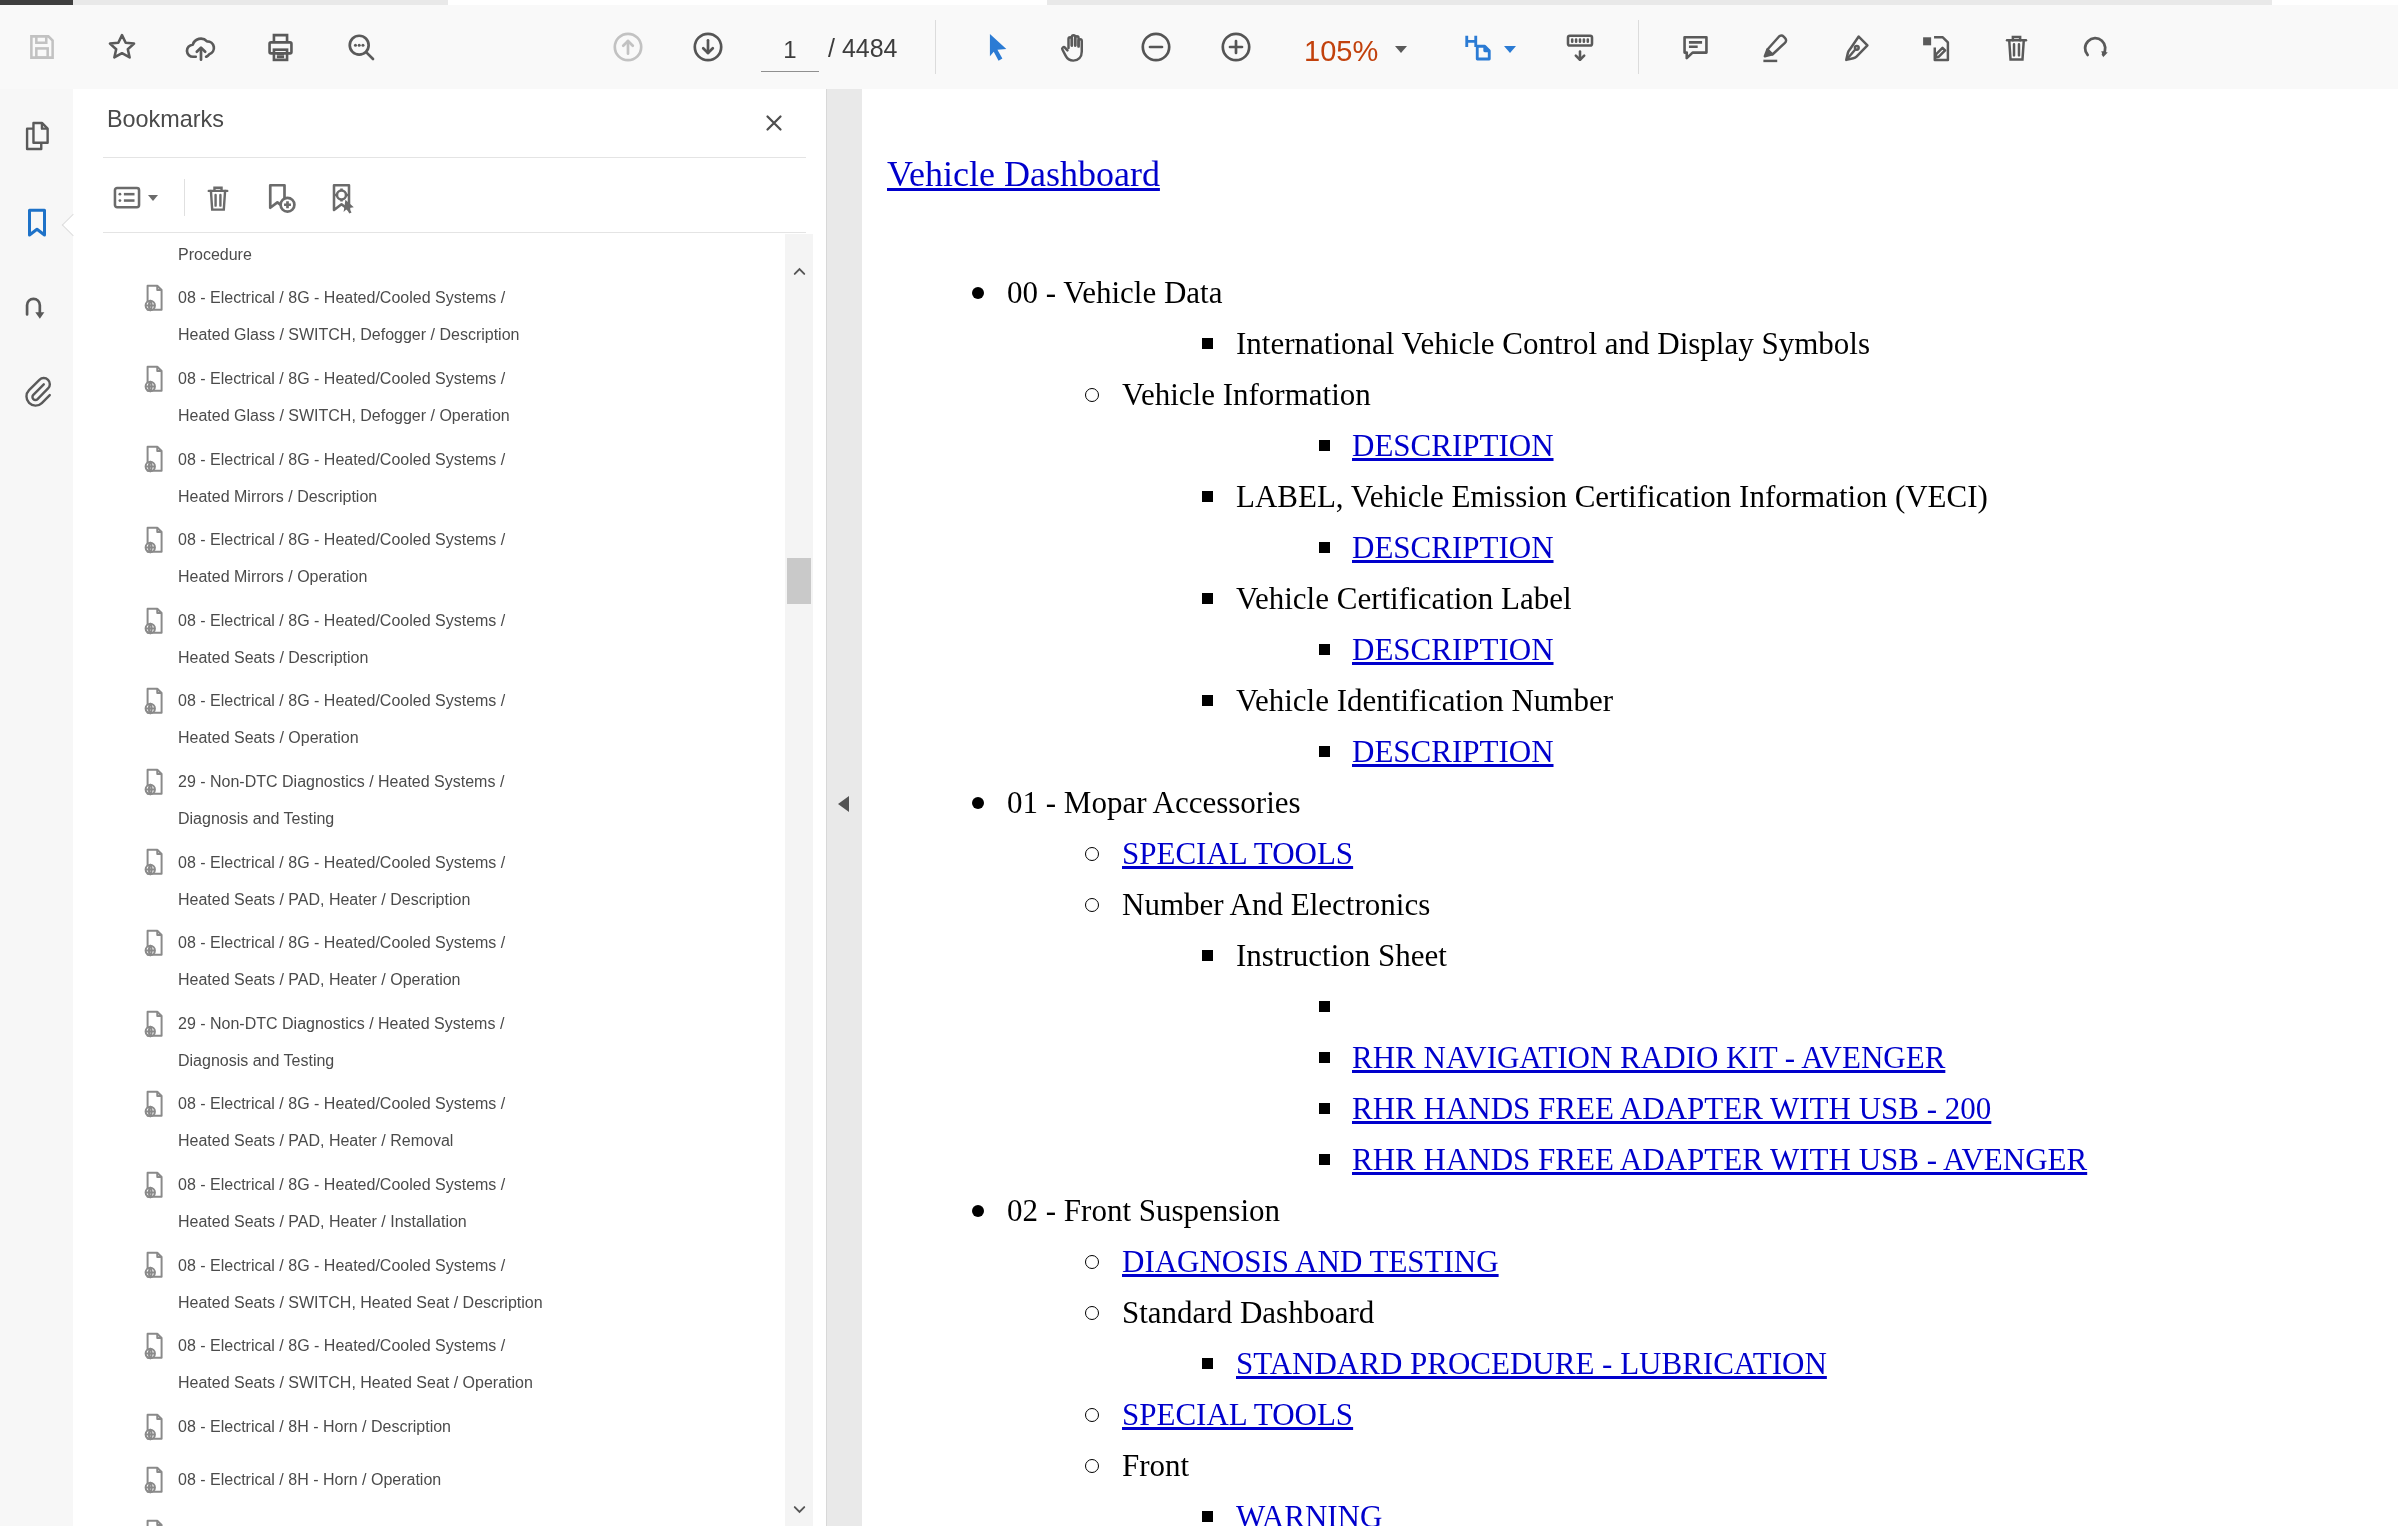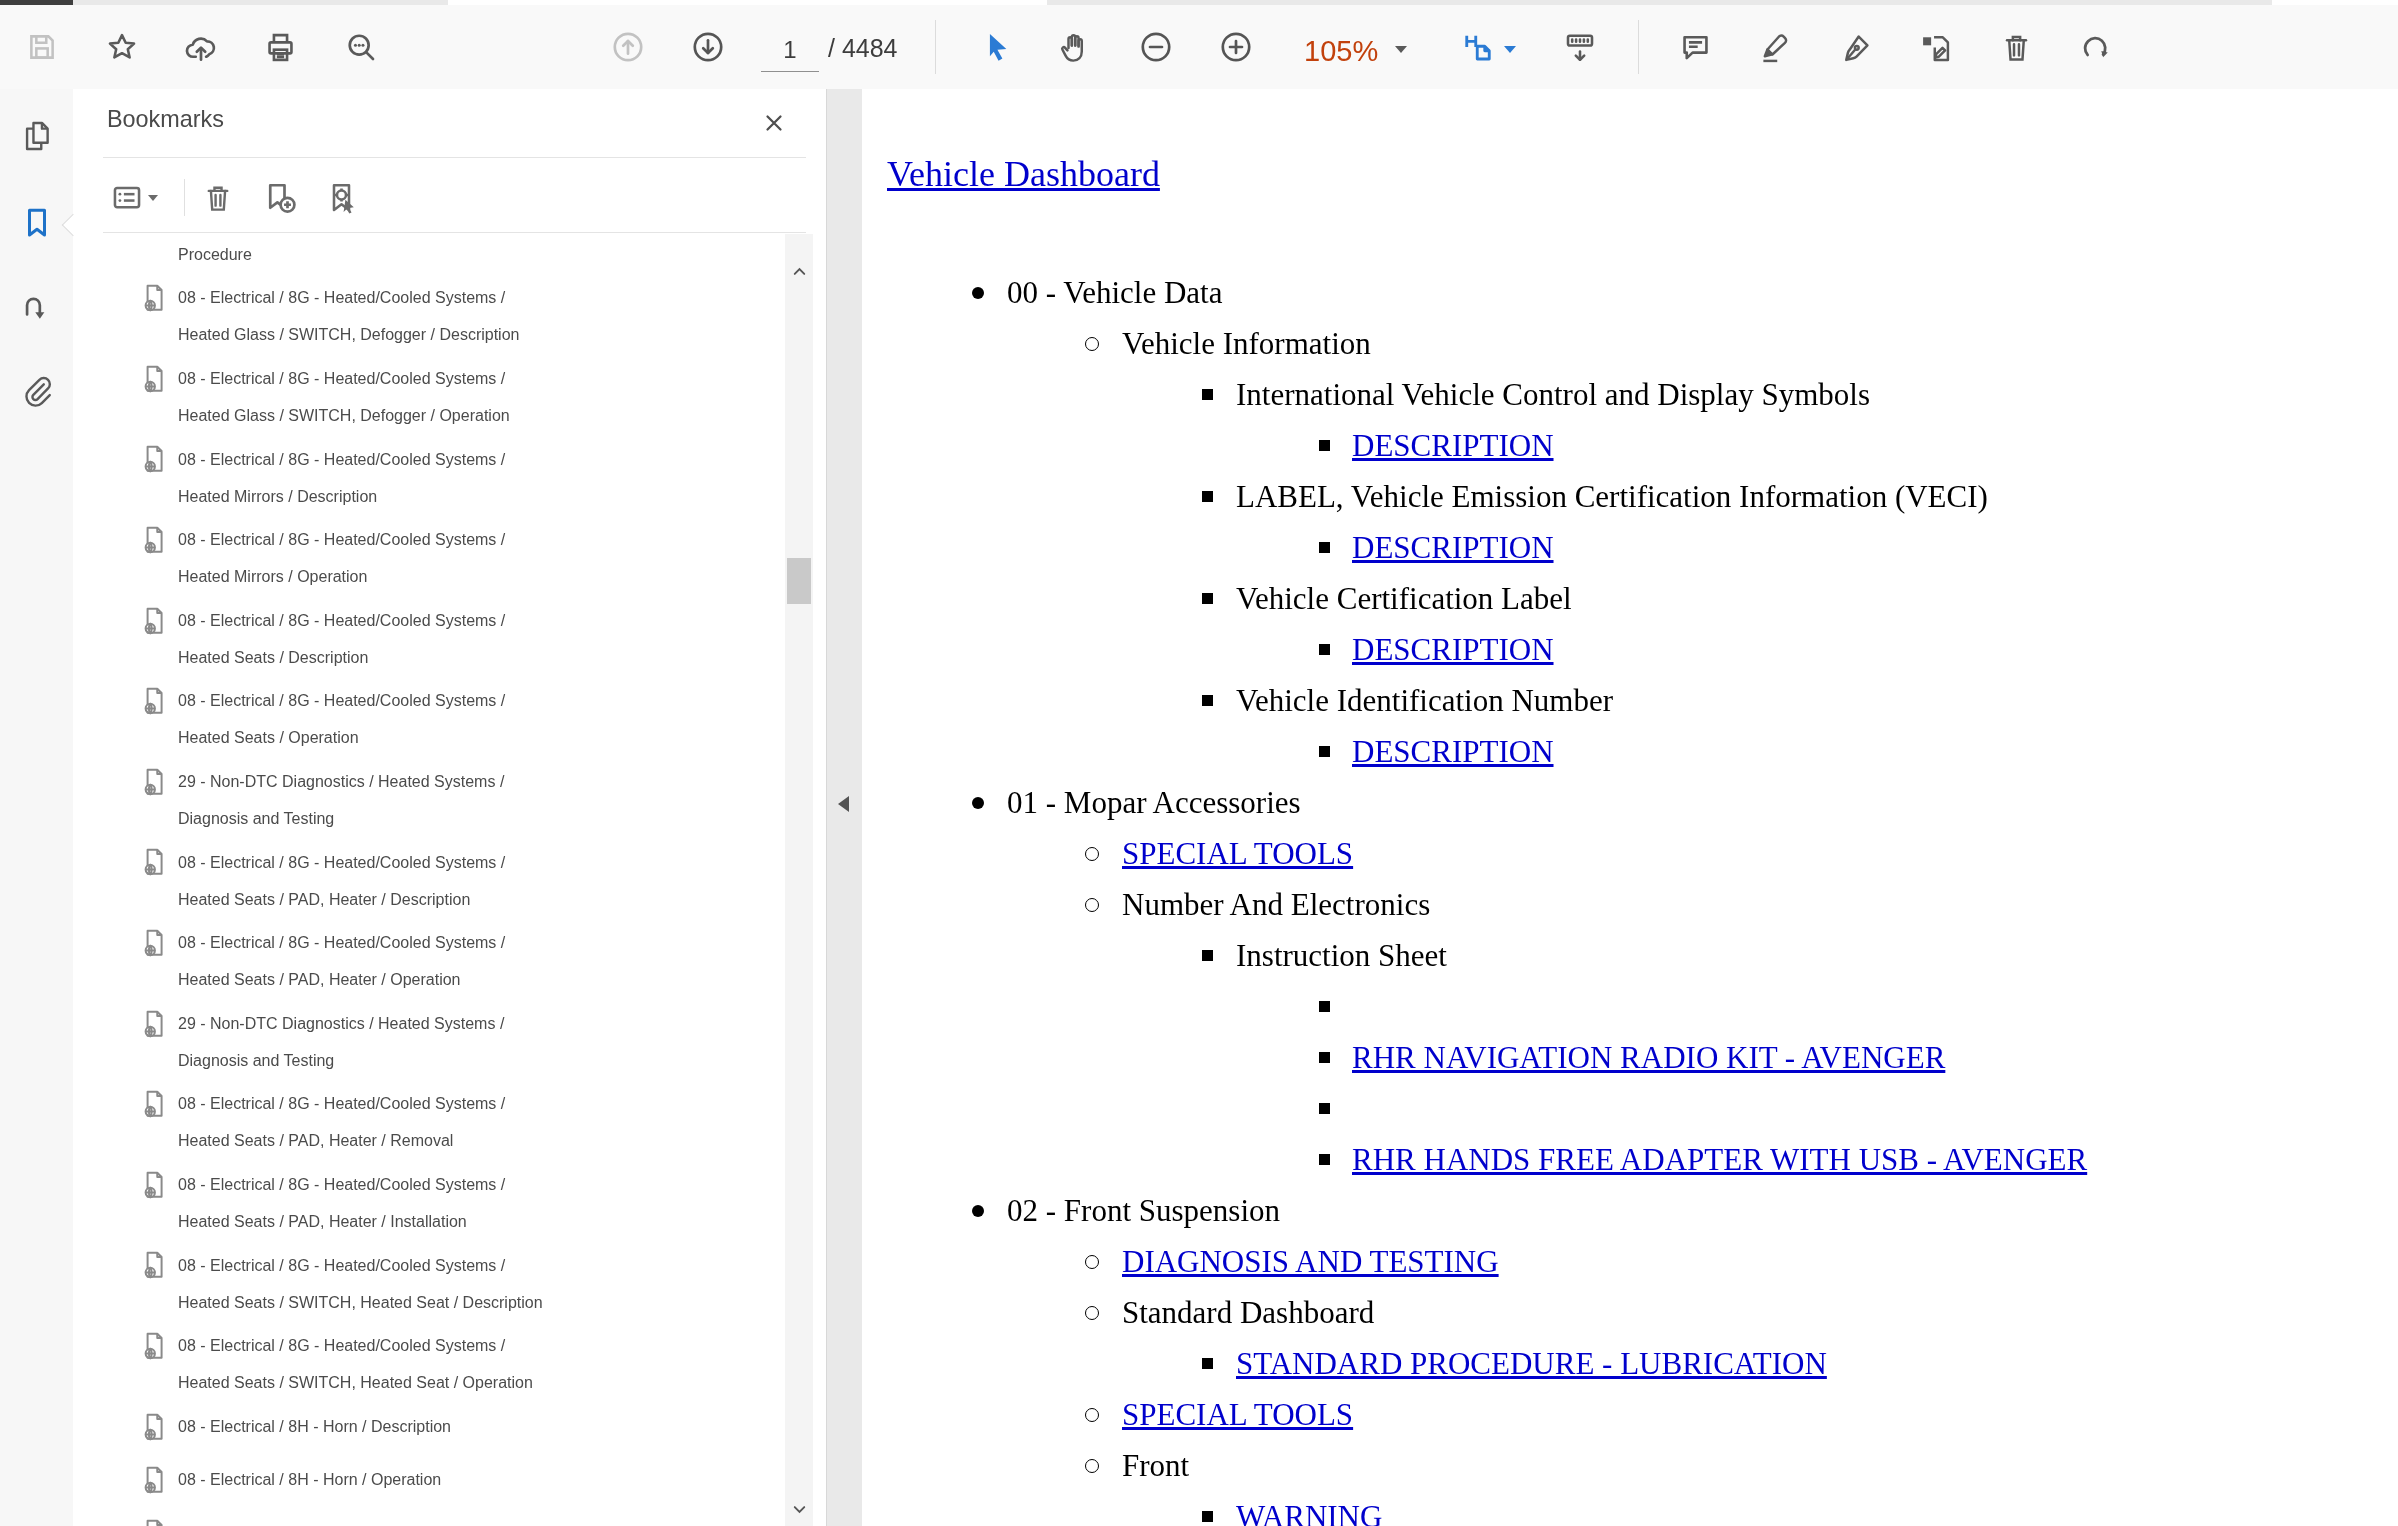--- a/index.html
+++ b/index.html
@@ -418,27 +418,27 @@
   <div id="collapse-btn"></div>
 </div>
 
 <div id="doc">
   <a id="doc-title" style="color: rgb(0, 0, 204);">Vehicle Dashboard</a>
   <div id="outline">
       <div class="o-row lv1">
         <span class="bullet b-disc"></span>
         <span class="btxt">00 - Vehicle Data</span>
       </div>
+      <div class="o-row lv3">
+        <span class="bullet b-square"></span>
+        <span class="btxt">International Vehicle Control and Display Symbols</span>
+      </div>
       <div class="o-row lv2">
         <span class="bullet b-circle"></span>
         <span class="btxt">Vehicle Information</span>
-      </div>
-      <div class="o-row lv3">
-        <span class="bullet b-square"></span>
-        <span class="btxt">International Vehicle Control and Display Symbols</span>
       </div>
       <div class="o-row lv4">
         <span class="bullet b-square"></span>
         <span class="btxt o-link" style="color: rgb(0, 0, 204);">DESCRIPTION</span>
       </div>
       <div class="o-row lv3">
         <span class="bullet b-square"></span>
         <span class="btxt">LABEL, Vehicle Emission Certification Information (VECI)</span>
       </div>
       <div class="o-row lv4">
@@ -479,20 +479,21 @@
       </div>
       <div class="o-row lv4">
         <span class="bullet b-square"></span>
       </div>
       <div class="o-row lv4">
         <span class="bullet b-square"></span>
         <span class="btxt o-link" style="color: rgb(0, 0, 204);">RHR NAVIGATION RADIO KIT - AVENGER</span>
       </div>
       <div class="o-row lv4">
         <span class="bullet b-square"></span>
+        <span class="btxt o-link" style="color: rgb(0, 0, 204);">RHR HANDS FREE ADAPTER WITH USB - 200</span>
       </div>
       <div class="o-row lv4">
         <span class="bullet b-square"></span>
         <span class="btxt o-link" style="color: rgb(0, 0, 204);">RHR HANDS FREE ADAPTER WITH USB - AVENGER</span>
       </div>
       <div class="o-row lv1">
         <span class="bullet b-disc"></span>
         <span class="btxt">02 - Front Suspension</span>
       </div>
       <div class="o-row lv2">

